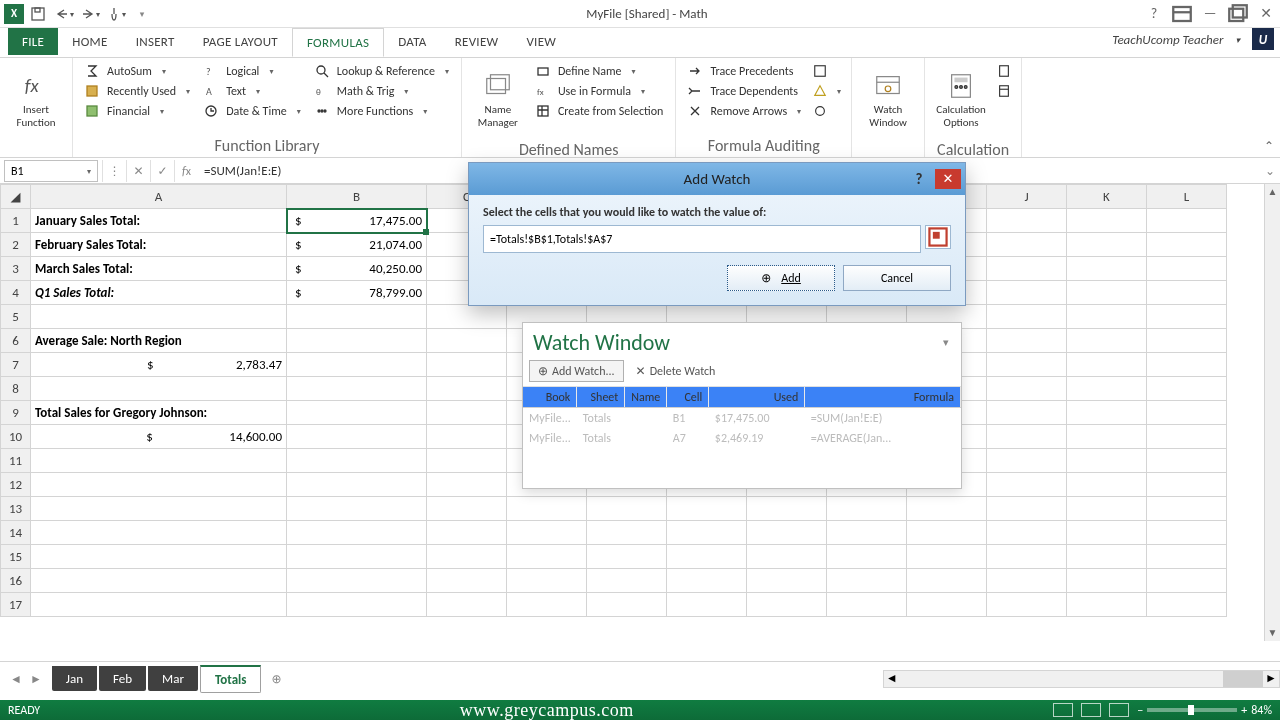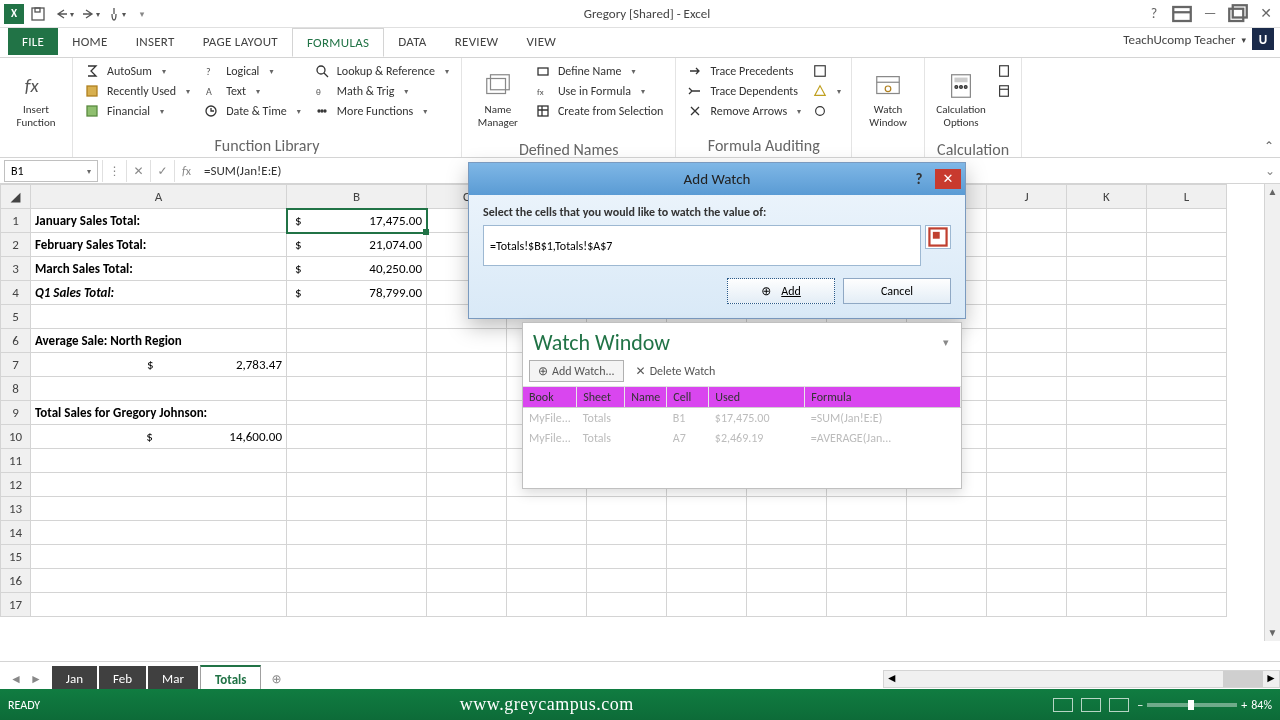--- a/index.html
+++ b/index.html
@@ -13,21 +13,21 @@
 .titlebar .qat .item svg { width: 16px; height: 16px; }
 .titlebar .title { flex: 1; text-align: center; color: #444; font-size: 13px; }
 .titlebar .win-controls { display: flex; }
 .titlebar .win-controls .wc { width: 28px; height: 22px; display: flex; align-items: center; justify-content: center; color: #666; font-size: 14px; }
 
 
 .ribbon-tabs { height: 30px; display: flex; align-items: flex-start; border-bottom: 1px solid #d4d4d4; padding-left: 8px; }
 .ribbon-tabs .tab { padding: 6px 14px; color: #444; font-size: 13px; text-transform: uppercase; letter-spacing: .3px; }
 .ribbon-tabs .tab.file { background: #217346; color: #fff; }
 .ribbon-tabs .tab.active { border: 1px solid #d4d4d4; border-bottom: 1px solid #fff; background: #fff; color: #217346; margin-bottom: -1px; }
-.ribbon-tabs .right { margin-left: auto; display: flex; align-items: center; gap: 6px; padding-right: 6px; color: #444; font-size: 13px; }
+.ribbon-tabs .right { margin-left: auto; display: flex; align-items: center; gap: 12px; padding-right: 6px; color: #444; font-size: 13px; font-style: italic; }
 .ribbon-tabs .right .badge { width: 22px; height: 22px; background: #1a2a4a; color: #fff; display: flex; align-items: center; justify-content: center; font-weight: bold; }
 
 
 .ribbon { height: 100px; background: #fff; border-bottom: 1px solid #d4d4d4; display: flex; position: relative; }
 .rgroup { border-right: 1px solid #e4e4e4; padding: 4px 8px 2px; display: flex; flex-direction: column; }
 .rgroup .label { text-align: center; font-size: 16px; color: #666; margin-top: auto; padding-top: 2px; }
 .rgroup .stack { display: flex; gap: 6px; }
 .vbtn { display: flex; flex-direction: column; align-items: center; justify-content: center; gap: 2px; width: 56px; height: 76px; text-align: center; font-size: 11px; color: #333; }
 .vbtn svg { width: 30px; height: 30px; }
 .col { display: flex; flex-direction: column; gap: 2px; }
@@ -63,52 +63,52 @@
 
 
 .sheet-tabs { position: absolute; left: 0; right: 0; bottom: 25px; height: 34px; background: #fff; border-top: 1px solid #d4d4d4; display: flex; align-items: center; }
 .sheet-tabs .nav { display: flex; gap: 8px; padding: 0 10px; color: #888; }
 .sheet-tabs .tab { padding: 5px 14px; background: #404040; color: #fff; font-size: 13px; border-radius: 0 0 2px 2px; margin-right: 2px; }
 .sheet-tabs .tab.active { background: #fff; color: #217346; font-weight: bold; border: 1px solid #a0a0a0; border-top: 2px solid #217346; }
 .sheet-tabs .hscroll { margin-left: auto; height: 18px; flex: .4; background: #f0f0f0; border: 1px solid #d4d4d4; display: flex; }
 .sheet-tabs .hscroll .bar { width: 40px; background: #cfcfcf; margin-left: auto; }
 
 
-.statusbar { position: absolute; left: 0; right: 0; bottom: 0; height: 31px; background: #0f7a3f; background: linear-gradient(#107c41,#0d6b38); color: #fff; display: flex; align-items: center; font-size: 12px; padding: 0 8px; }
+.statusbar { position: absolute; left: 0; right: 0; bottom: 0; height: 20px; background: #0f7a3f; background: linear-gradient(#107c41,#0d6b38); color: #fff; display: flex; align-items: center; font-size: 12px; padding: 0 8px; }
 .statusbar .center { flex: 1; text-align: center; font-size: 18px; font-family: Georgia, serif; letter-spacing: .5px; }
 .statusbar .right { display: flex; align-items: center; gap: 8px; }
 .statusbar .viewbtn { width: 20px; height: 14px; border: 1px solid rgba(255,255,255,.7); }
 .statusbar .zoom { display: flex; align-items: center; gap: 4px; font-size: 12px; }
 .statusbar .zoom .track { width: 90px; height: 4px; background: rgba(255,255,255,.4); position: relative; }
 .statusbar .zoom .track::after { content: ""; position: absolute; left: 45%; top: -3px; width: 6px; height: 10px; background: #fff; }
 
 
 .dialog { position: absolute; background: #fff; border: 1px solid #7a9abf; box-shadow: 0 8px 20px rgba(0,0,0,.25); }
 .dlg-title { background: linear-gradient(#7fb7e6,#5a9bd4); height: 32px; display: flex; align-items: center; justify-content: center; color: #222; font-size: 15px; position: relative; }
 .dlg-title .help { position: absolute; right: 34px; width: 24px; height: 24px; text-align: center; line-height: 24px; font-weight: bold; color: #333; }
 .dlg-title .close { position: absolute; right: 4px; width: 26px; height: 20px; background: #c83a2e; color: #fff; text-align: center; line-height: 20px; font-size: 13px; }
 .add-watch .body { padding: 10px 14px 14px; background: linear-gradient(#eaf3fb,#d9e9f7); }
 .add-watch .prompt { font-size: 12px; margin-bottom: 6px; font-weight: bold; color: #333; }
 .add-watch .inputrow { display: flex; gap: 4px; margin-bottom: 12px; }
-.add-watch .inputrow input { flex: 1; height: 41px; border: 1px solid #9db8d2; padding: 0 6px; font-size: 12px; background: #fff; }
+.add-watch .inputrow input { flex: 1; height: 28px; border: 1px solid #9db8d2; padding: 0 6px; font-size: 12px; background: #fff; }
 .add-watch .inputrow .picker { width: 26px; height: 24px; border: 1px solid #9db8d2; background: #fff; display: flex; align-items: center; justify-content: center; }
 .add-watch .btns { display: flex; justify-content: flex-end; gap: 8px; }
 .add-watch .btns button { width: 108px; height: 26px; border: 1px solid #8fa8c4; background: linear-gradient(#fefefe,#e3edf6); font-size: 12px; }
 .add-watch .btns button.primary { border: 1px dotted #2a5a8a; margin-left: 28px; }
 
 .watch-window { position: absolute; background: #fff; border: 1px solid #c0c0c0; box-shadow: 0 4px 12px rgba(0,0,0,.15); }
 .watch-window .hdr { display: flex; align-items: center; padding: 6px 10px 0; }
 .watch-window .hdr .t { font-size: 22px; color: #217346; font-weight: 300; flex: 1; }
 .watch-window .hdr .opts { color: #888; font-size: 11px; }
 .watch-window .toolbar { display: flex; gap: 4px; padding: 4px 6px; border-bottom: 1px solid #e0e0e0; }
 .watch-window .toolbar .tb { padding: 3px 8px; font-size: 12px; display: flex; align-items: center; gap: 4px; color: #555; }
 .watch-window .toolbar .tb.boxed { border: 1px solid #b0b0b0; background: #f4f4f4; }
 .watch-window .list { font-size: 12px; }
 .watch-window .list table { width: 100%; border-collapse: collapse; }
-.watch-window .list th { text-align: left; padding: 3px 6px; border-right: 1px solid #e8e8e8; border-bottom: 1px solid #d0d0d0; font-weight: normal; background: #d946ef; color: #333; }
+.watch-window .list th { text-align: right; padding: 3px 6px; border-right: 1px solid #e8e8e8; border-bottom: 1px solid #d0d0d0; font-weight: normal; background: #3b82f6; color: #333; }
 .watch-window .list td { padding: 3px 6px; color: #bcbcbc; white-space: nowrap; overflow: hidden; text-overflow: ellipsis; }
 
 svg { fill: none; stroke: currentColor; stroke-width: 1.3; }
 </style>
 </head>
 <body>
 
 <div class="titlebar">
   <div class="qat">
     <div class="excel-icon">X</div>
@@ -131,21 +131,21 @@
         <span style="font-size:8px">▾</span>
       </div>
     <div class="item">
         <svg viewBox="0 0 16 16">
           <path d="M8 2 V8 M6 8 Q6 14 8 14 Q10 14 10 8"></path>
         </svg>
         <span style="font-size:8px">▾</span>
       </div>
     <div class="item" style="font-size:9px;color:#888">▾</div>
   </div>
-  <div class="title">Gregory  [Shared] - Excel</div>
+  <div class="title">MyFile  [Shared] - Math</div>
   <div class="win-controls">
     <div class="wc">?</div>
     <div class="wc">
         <svg viewBox="0 0 16 16">
           <rect x="3" y="4" width="10" height="8"></rect>
           <path d="M3 7 H13"></path>
         </svg>
       </div>
     <div class="wc">—</div>
     <div class="wc">

